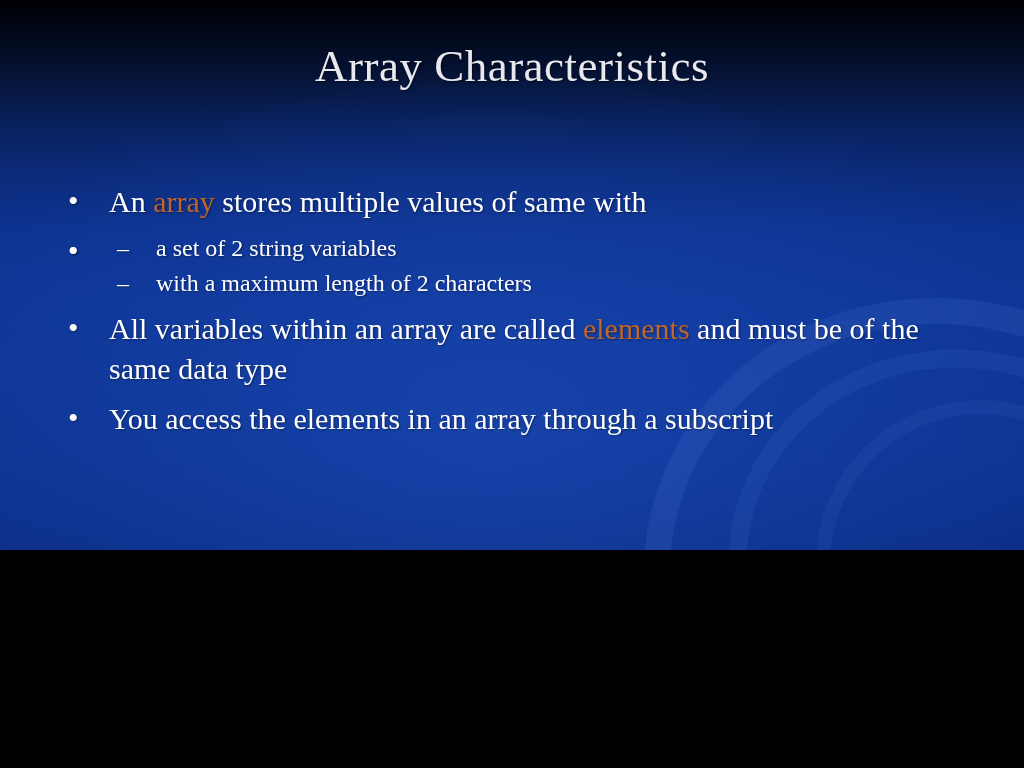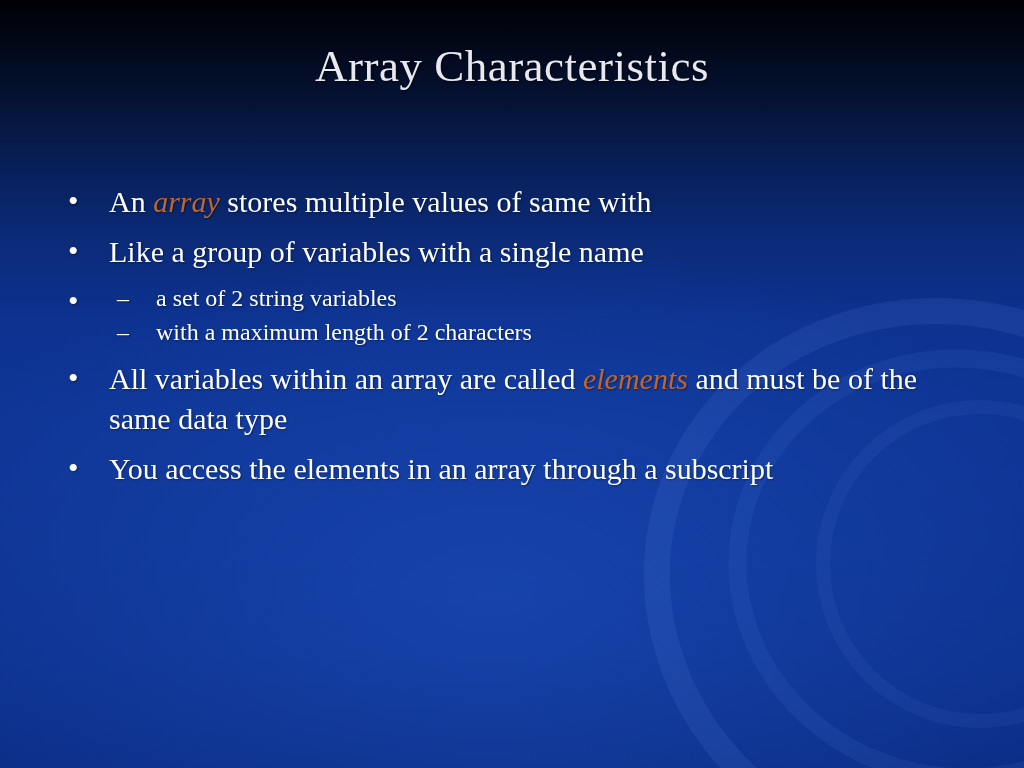--- a/index.html
+++ b/index.html
@@ -3,21 +3,21 @@
 <meta charset="utf-8">
 <style>
   html, body {
     margin: 0;
     padding: 0;
     background: #000;
   }
   .slide {
     position: relative;
     width: 1024px;
-    height: 768px;
+    height: 550px;
     overflow: hidden;
     background:
       radial-gradient(ellipse 900px 520px at 48% 78%, rgba(30,80,190,0.55) 0%, rgba(16,52,150,0.0) 70%),
       linear-gradient(to bottom,
         #000005 0%,
         #020819 6%,
         #051233 13%,
         #08205a 22%,
         #0b2a78 31%,
         #0d3290 42%,
@@ -108,21 +108,20 @@
     margin-bottom: 2px;
   }
   ul.lvl2 > li > .dash {
     position: absolute;
     left: 8px;
     top: 0;
     font-size: 24px;
     color: #ffffff;
   }
   .em {
-    font-style: italic;
     color: #c0662a;
   }
   .sub-block { margin-top: 2px; }
 </style>
 </head>
 <body>
 
 <div class="slide">
 
   <div class="swirl s1"></div>
@@ -134,21 +133,20 @@
   <div class="body">
     <ul class="lvl1">
 
       <li>
         <span class="bullet">•</span>
         <span>An </span><span class="em">array</span><span> stores multiple values of same with</span>
       </li>
 
       <li>
         <span class="bullet">•</span>
-        <span>Like a group of variables with a single name</span>
       </li>
 
       <li>
         <span class="bullet">•</span>
         <ul class="lvl2 sub-block">
           <li>
             <span class="dash">–</span>
             <span>a set of 2 string variables</span>
           </li>
           <li>

